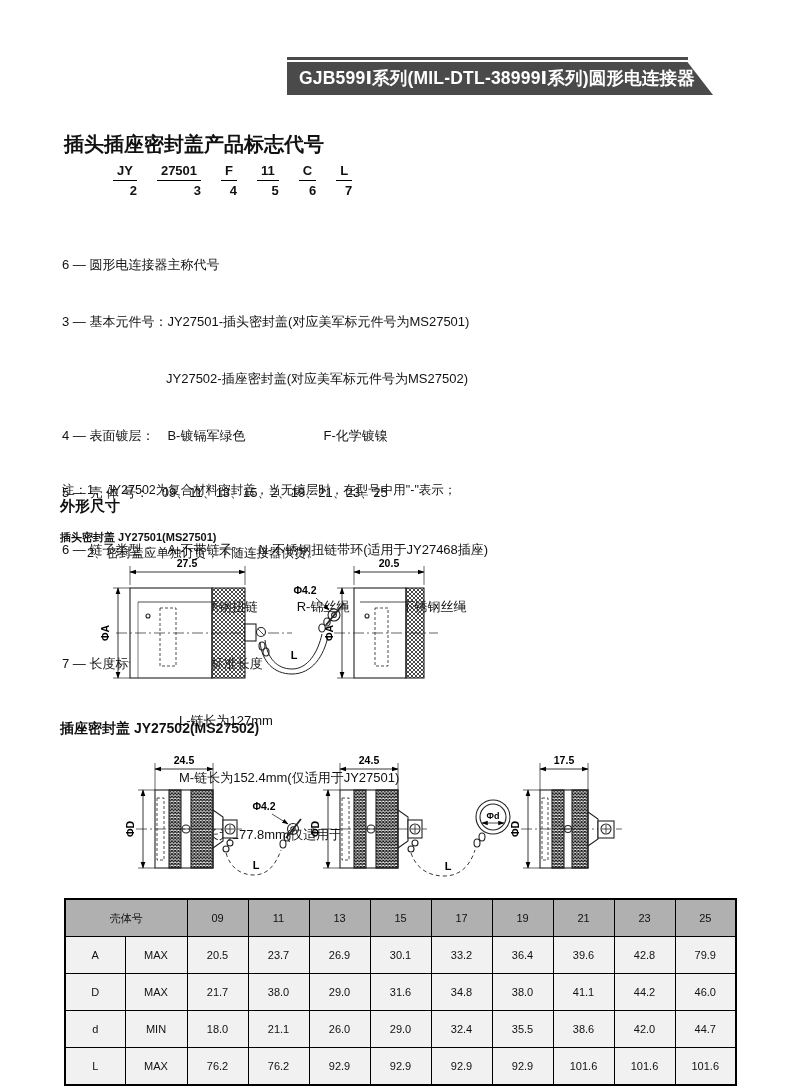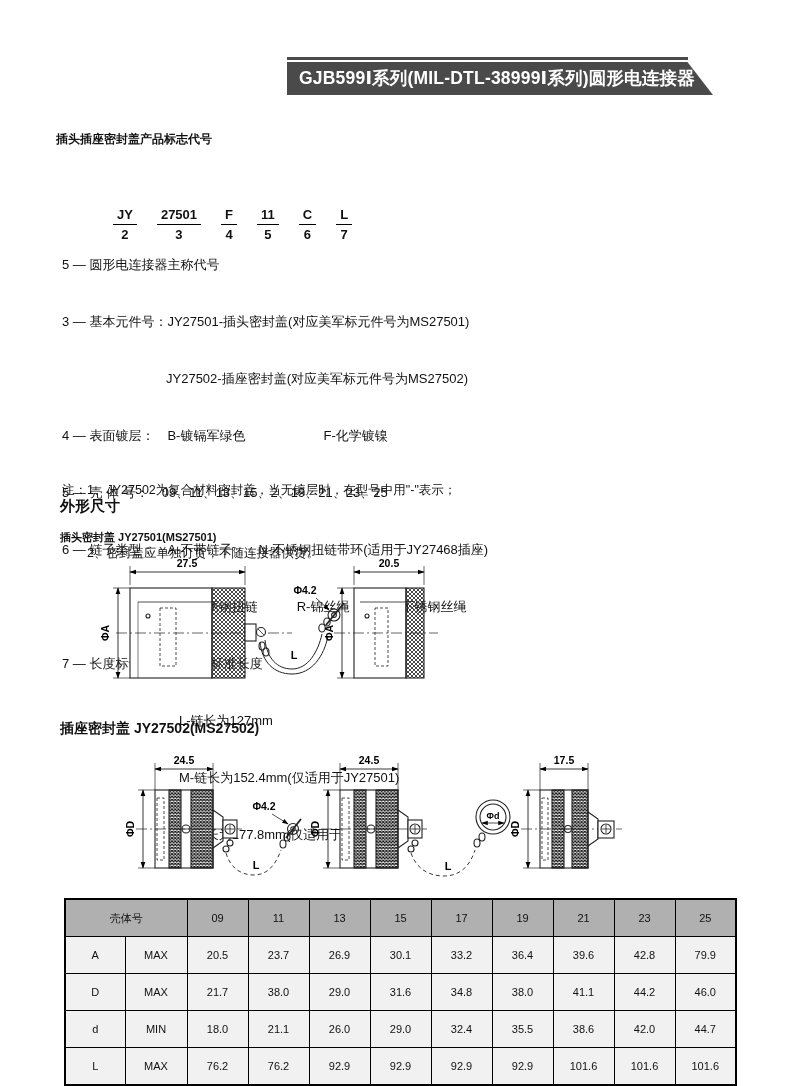--- a/index.html
+++ b/index.html
@@ -13,28 +13,28 @@
   
   .banner-strip{position:absolute;left:287px;top:57px;width:401px;height:3px;background:#4a4a4a;}
   .banner{
     position:absolute;left:287px;top:62px;width:426px;height:33px;background:#4a4a4a;
     clip-path:polygon(0 0,94% 0,100% 100%,0 100%);
     color:#fff;font-weight:bold;font-size:17.5px;line-height:33px;
     padding-left:12px;box-sizing:border-box;letter-spacing:0.2px;white-space:nowrap;
   }
 
   
-  .h1{position:absolute;left:56px;top:131px;font-size:12px;font-weight:bold;font-family:Liberation Serif, serif;}
+  .h1{position:absolute;left:64px;top:131px;font-size:20px;font-weight:bold;font-family:Liberation Serif, serif;}
   .h2{position:absolute;left:60px;top:497px;font-size:15px;font-weight:bold;}
   .dlabel1{position:absolute;left:60px;top:530px;font-size:11px;font-weight:bold;}
   .dlabel2{position:absolute;left:60px;top:720px;font-size:14px;font-weight:bold;}
 
   
   .code{position:absolute;left:113px;top:163px;display:flex;gap:20px;font-size:13px;font-weight:bold;}
-  .frac{text-align:center;margin-top:44px;}
+  .frac{text-align:right;}
   .frac .top{display:block;border-bottom:1.4px solid #000;padding:0 4px 2px 4px;}
   .frac .bot{display:block;padding-top:2px;}
 
   
   .spec{position:absolute;left:62px;top:217px;font-size:13px;line-height:19px;white-space:pre;}
   .spec div{height:19px;}
 
   
   .notes{position:absolute;left:62px;top:438px;font-size:12.5px;line-height:21px;white-space:pre;}
 
@@ -83,21 +83,21 @@
         <span class="top">C</span>
         <span class="bot">6</span>
       </span>
     <span class="frac">
         <span class="top">L</span>
         <span class="bot">7</span>
       </span>
   </div>
 
   <div class="spec">
-    <div>5 — 圆形电连接器主称代号</div>
+    <div>6 — 圆形电连接器主称代号</div>
     <div>3 — 基本元件号：JY27501-插头密封盖(对应美军标元件号为MS27501)</div>
     <div>　　　　　　　　JY27502-插座密封盖(对应美军标元件号为MS27502)</div>
     <div>4 — 表面镀层：　B-镀镉军绿色　　　　　　F-化学镀镍</div>
     <div>5 — 壳 体 号：　09、11、13、15、2、19、21、23、25</div>
     <div>6 — 链子类型：　A-不带链子　　N-不锈钢扭链带环(适用于JY27468插座)</div>
     <div>　　　　　　　　　C-不锈钢扭链　　　R-锦丝绳　　　S-不锈钢丝绳</div>
     <div>7 — 长度标记：　无标记-标准长度</div>
     <div>　　　　　　　　　L-链长为127mm</div>
     <div>　　　　　　　　　M-链长为152.4mm(仅适用于JY27501)</div>
     <div>　　　　　　　　　N-链长为177.8mm(仅适用于JY27501)</div>

